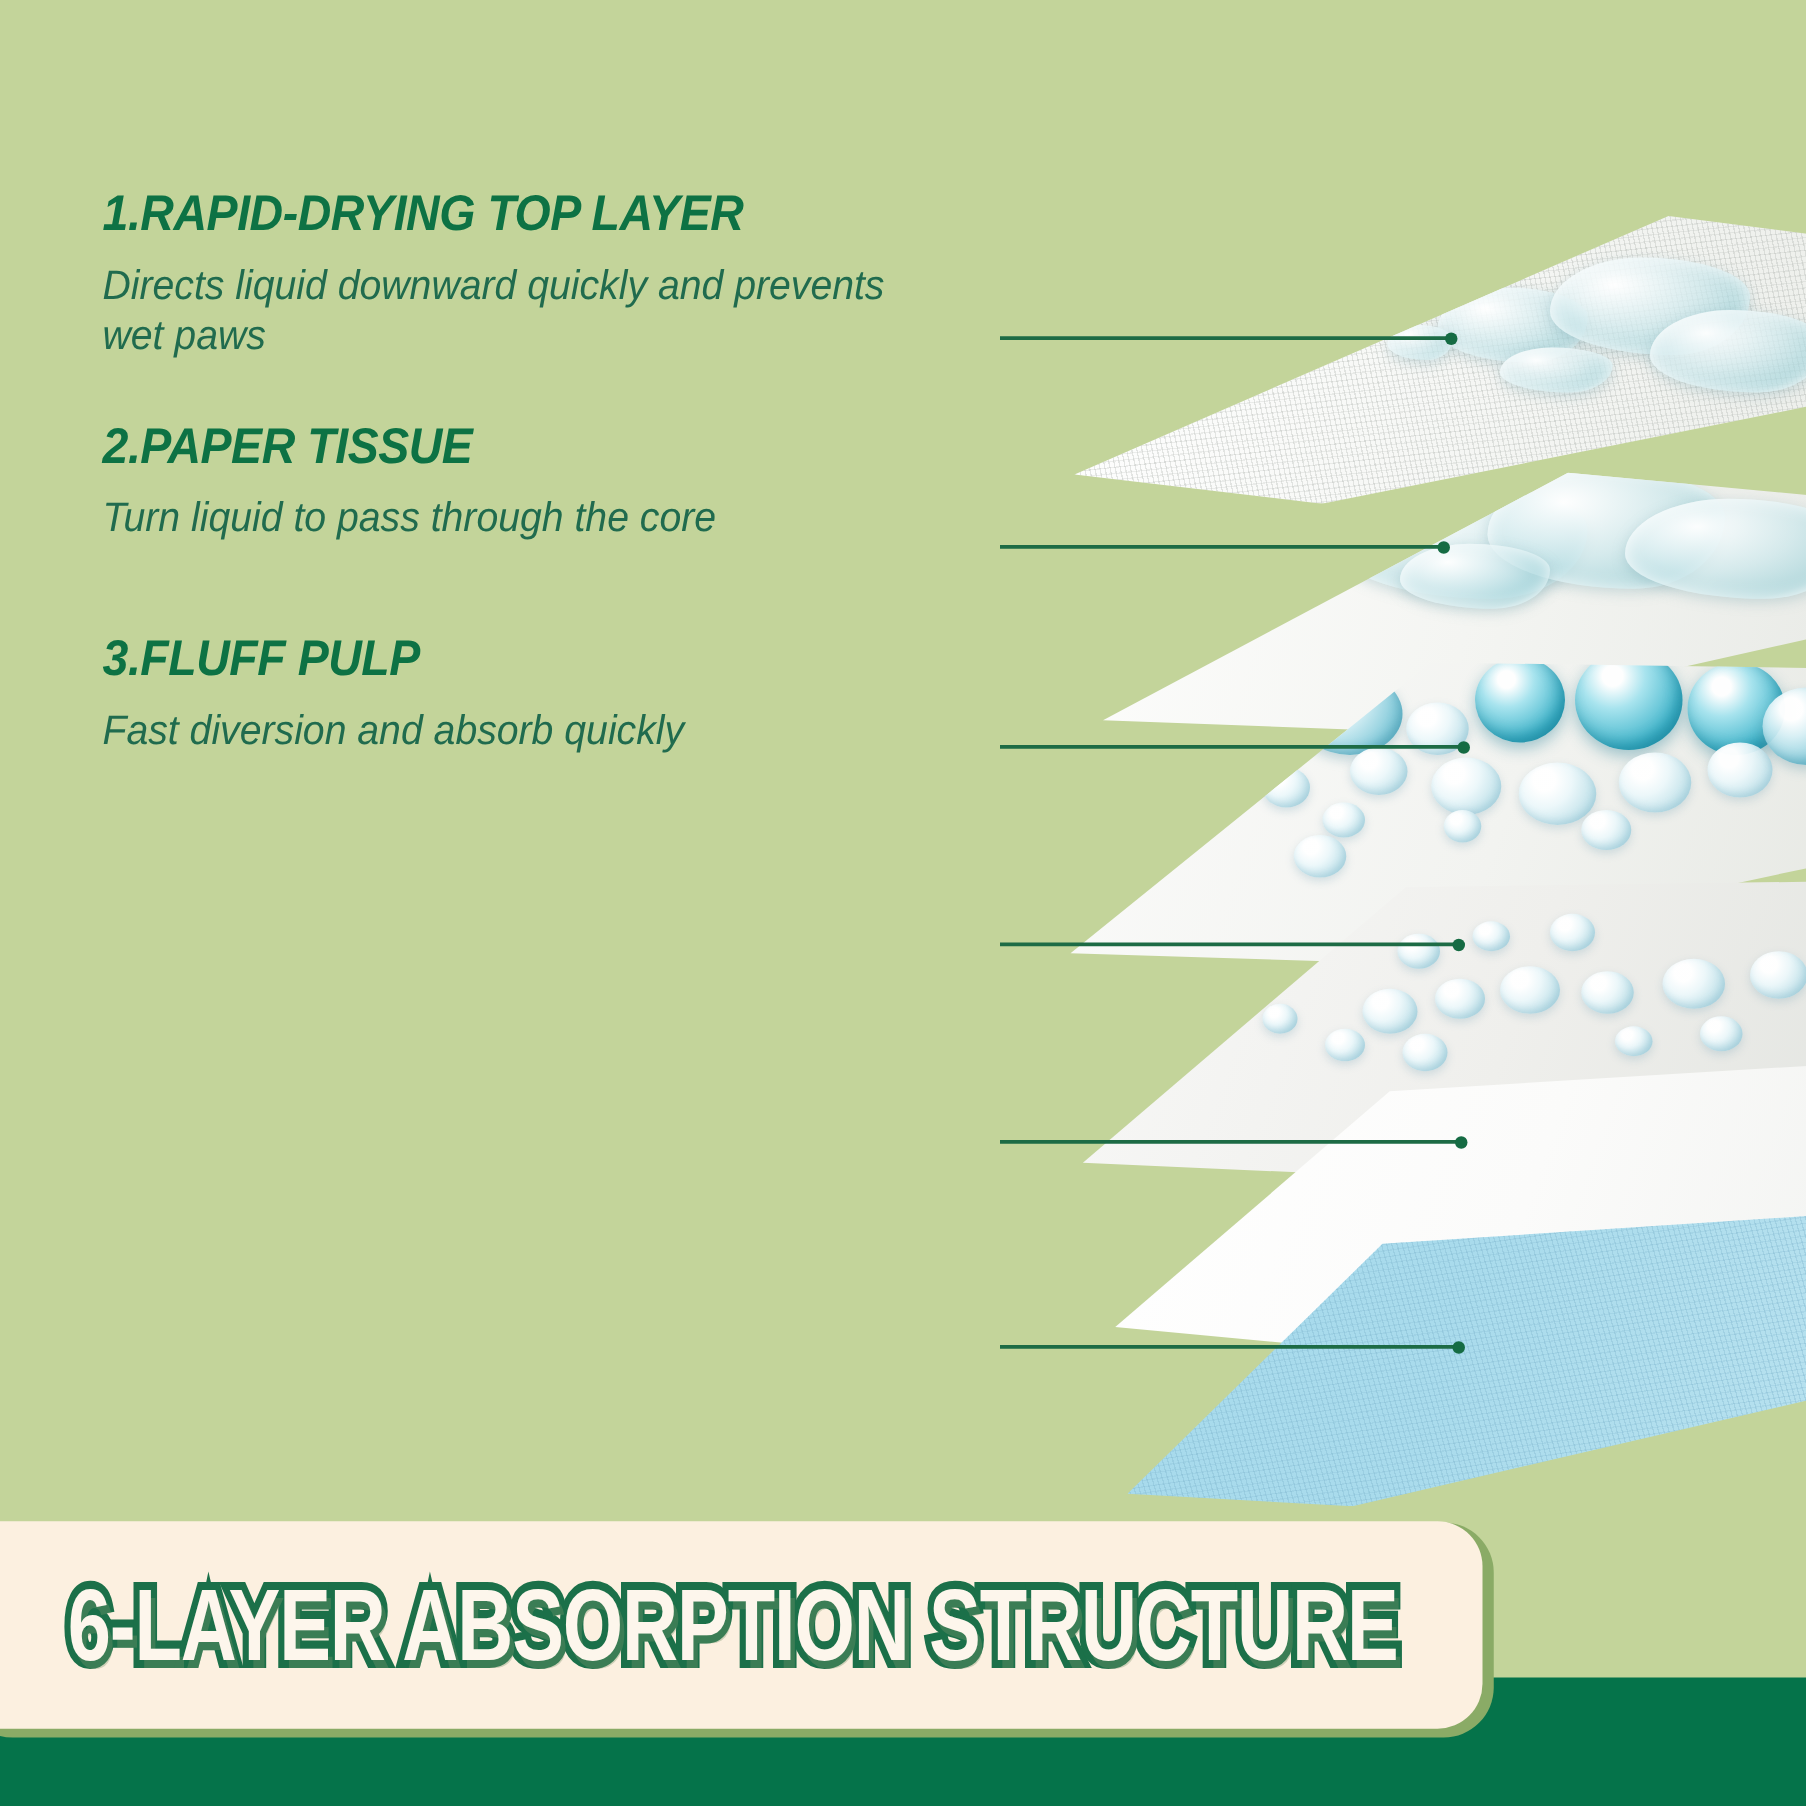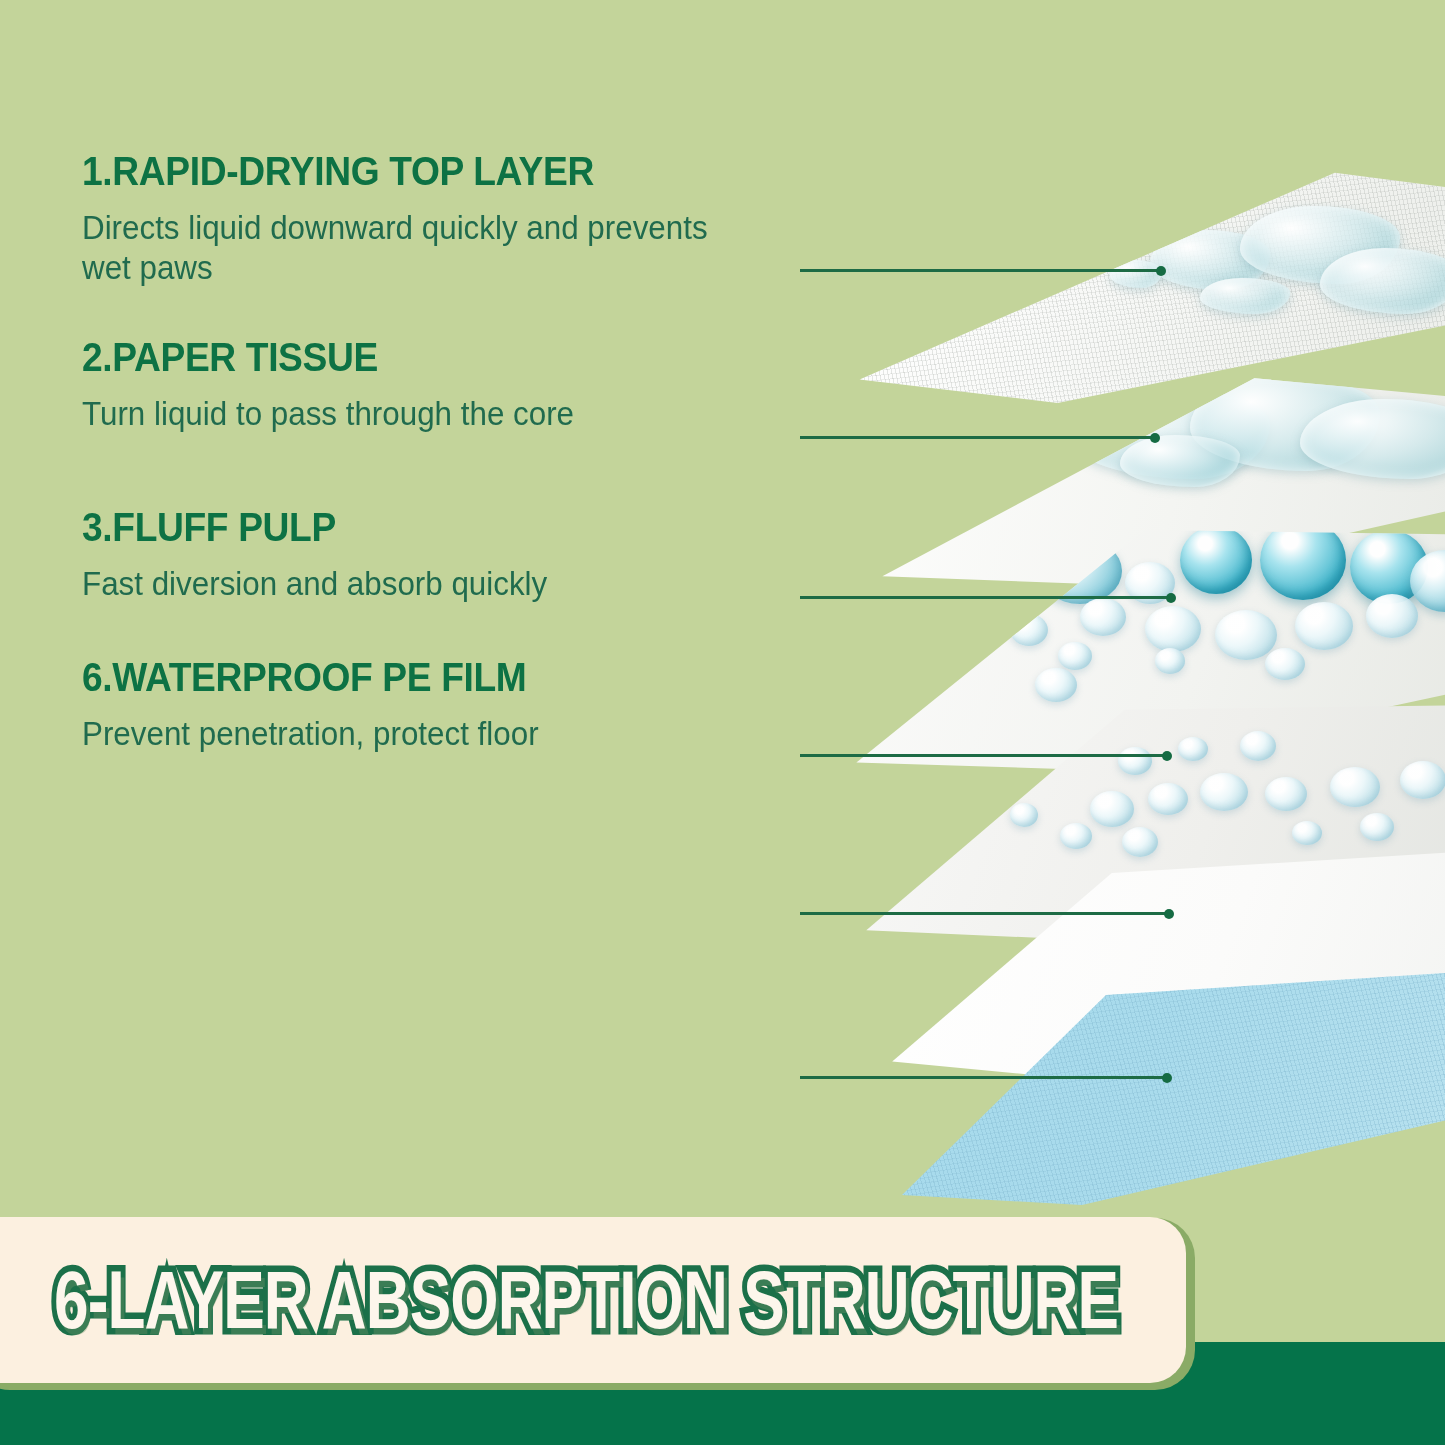--- a/index.html
+++ b/index.html
@@ -6,21 +6,21 @@
   html,body { width:1445px; height:1445px; overflow:hidden; }
   body {
     font-family:"Liberation Sans", sans-serif;
     background:#c3d49a;
     position:relative;
   }
 
   #stage { position:absolute; inset:0; background:#c3d49a; }
 
   
-  .layer-list { position:absolute; left:82px; top:150px; width:700px; }
+  .layer-list { position:absolute; left:82px; top:150px; width:700px;font-style:italic; }
   .layer-block { position:relative; }
   .layer-title {
     color:#0d7244;
     font-weight:700;
     font-size:40px;
     letter-spacing:-0.4px;
     line-height:1.05;
     transform:scaleX(0.93);
     transform-origin:left center;
     white-space:nowrap;
@@ -264,24 +264,20 @@
       <div class="layer-desc">Turn liquid to pass through the core</div>
     </div>
 
     <div class="layer-block b3">
       <div class="layer-title">3.FLUFF PULP</div>
       <div class="layer-desc">Fast diversion and absorb quickly</div>
     </div>
 
 
 
-    <div class="layer-block b6">
-      <div class="layer-title">6.WATERPROOF PE FILM</div>
-      <div class="layer-desc">Prevent penetration, protect floor</div>
-    </div>
   </div>
 
   <div class="band-light"></div>
   <div class="band-dark"></div>
   <div class="banner-shadow"></div>
   <div class="banner">
     <div class="banner-text">6-LAYER ABSORPTION STRUCTURE</div>
   </div>
 
 </div>

